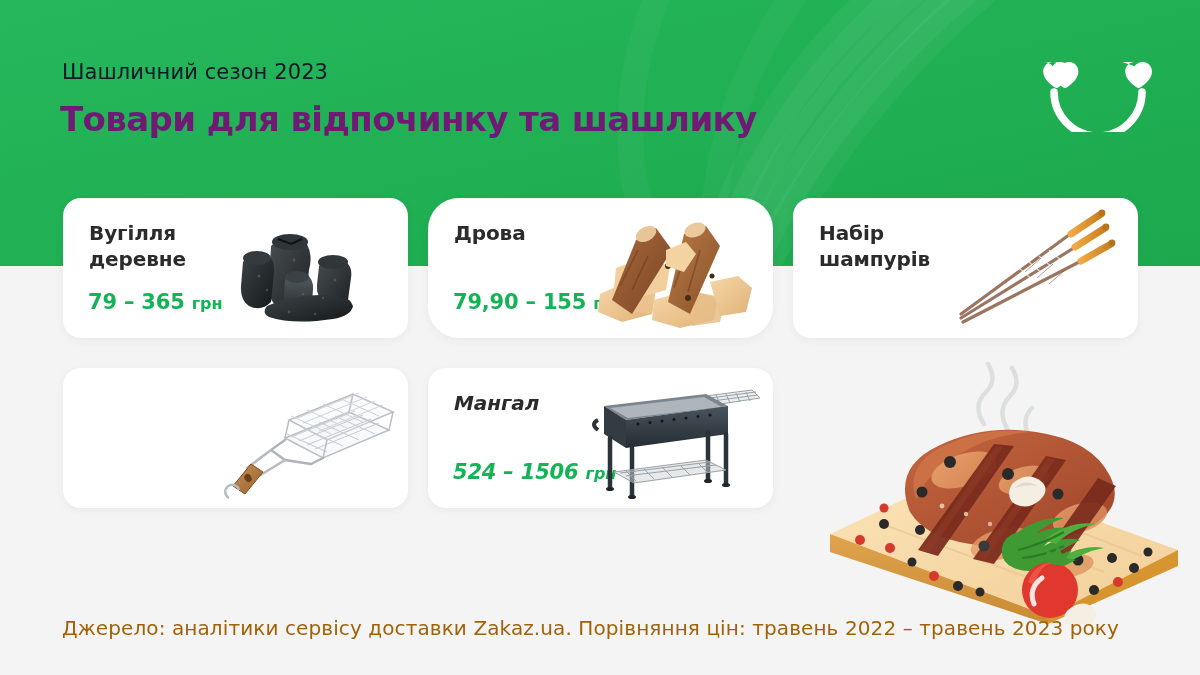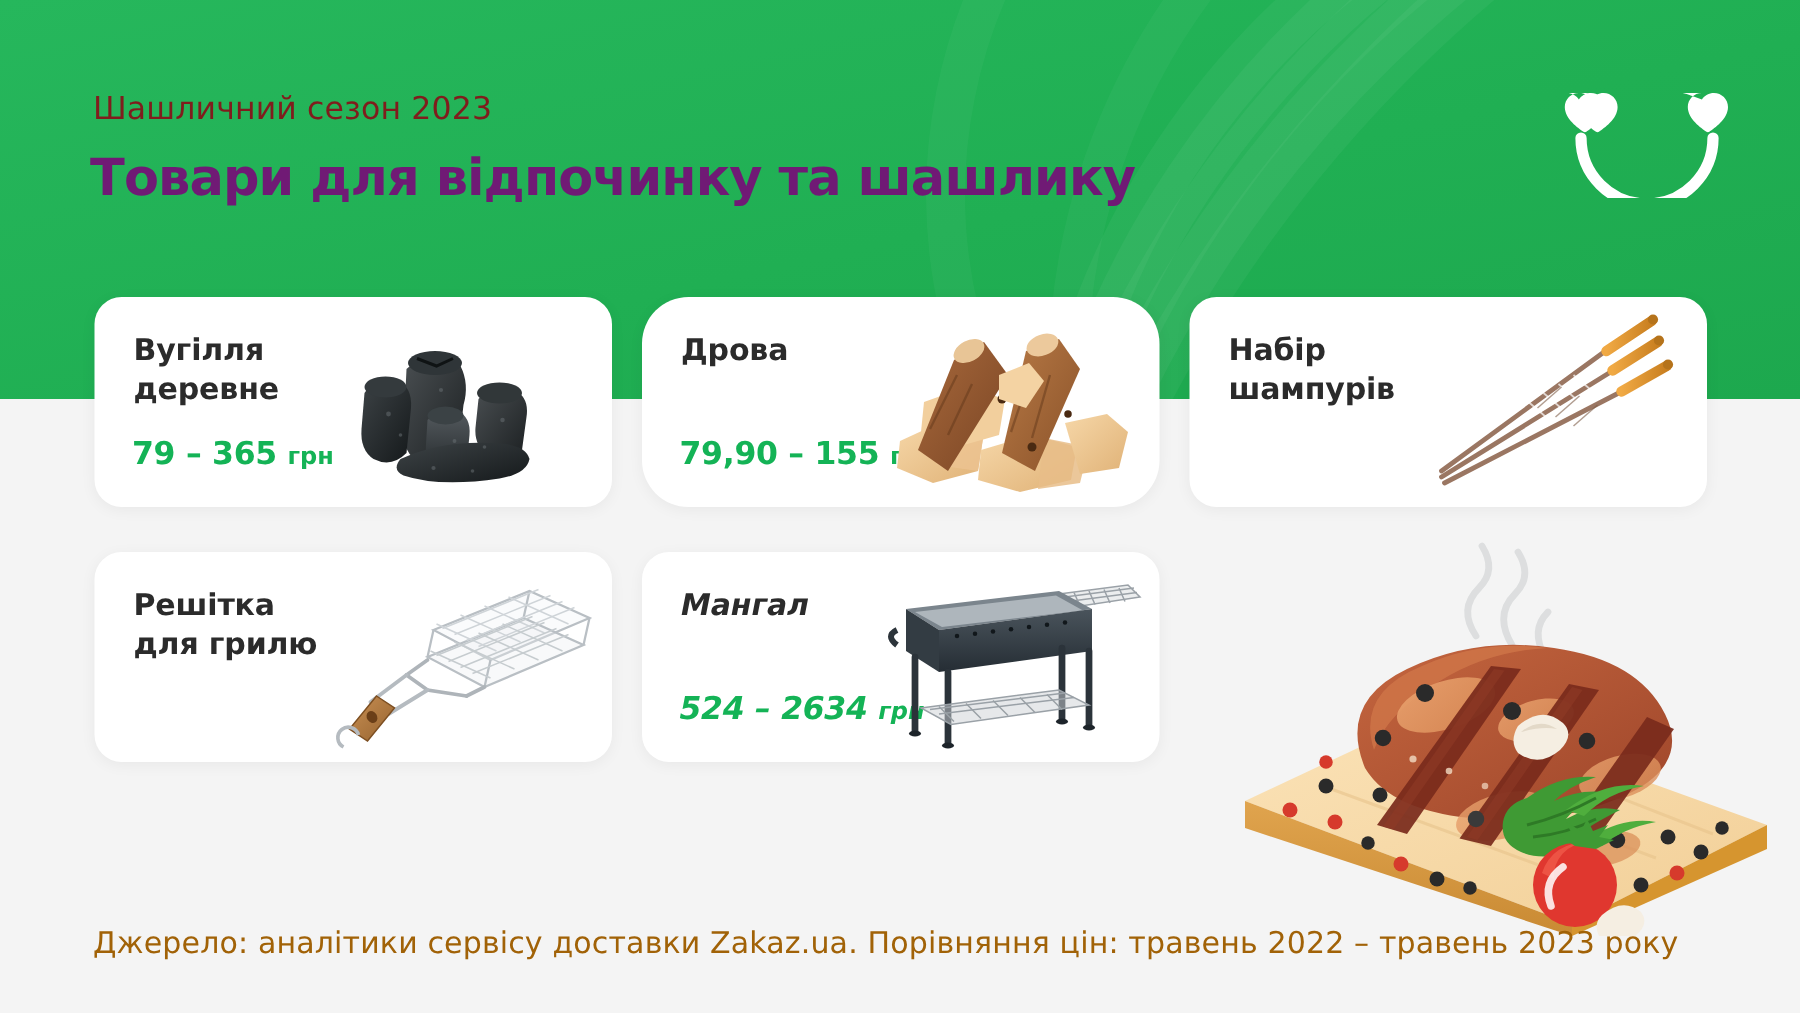--- a/index.html
+++ b/index.html
@@ -41,21 +41,21 @@
     height: 100%;
   }
 
   .eyebrow {
     position: absolute;
     left: 62px;
     top: 60px;
     font-size: 21px;
     font-weight: 500;
     letter-spacing: .1px;
-    color: #7f1d1d;
+    color: #0f172a;
     white-space: nowrap;
   }
 
   .headline {
     position: absolute;
     left: 60px;
     top: 92px;
     font-size: 34px;
     line-height: 54px;
     font-weight: 700;
@@ -338,24 +338,20 @@
         <g stroke="#7d5c47" stroke-width="1" opacity=".6">
           <path d="M80 66 l16-14"></path>
             <path d="M92 72 l16-14"></path>
           <path d="M104 78 l16-14"></path>
         </g>
       </svg>
     </div>
   </div>
 
   <div class="card" id="card-3">
-    <div class="card-title">
-      <span>Решітка</span><br>
-      <span>для грилю</span>
-    </div>
     <div class="card-art">
       <svg viewBox="0 0 185 124">
         <defs>
           <linearGradient id="woodH" x1="0" y1="0" x2="1" y2="1">
             <stop offset="0%" stop-color="#c98f54"></stop>
               <stop offset="100%" stop-color="#96642f"></stop>
           </linearGradient>
         </defs>
 
         <g stroke="#b9bfc4" stroke-width="1.5" fill="none">
@@ -397,21 +393,21 @@
         <path d="M24 114 a 7 7 0 1 0 -10 8" fill="none" stroke="#b5bbc0" stroke-width="2.4"></path>
       </svg>
     </div>
   </div>
 
   <div class="card" id="card-4">
     <div class="card-title">
       <span>Мангал</span>
     </div>
     <div class="card-price">
-      <span>524 – 2634</span>
+      <span>524 – 1506</span>
       <span class="cur">грн</span>
     </div>
     <div class="card-art">
       <svg viewBox="0 0 185 124">
         <defs>
           <linearGradient id="metalBody" x1="0" y1="0" x2="0" y2="1">
             <stop offset="0%" stop-color="#4a545c"></stop>
               <stop offset="100%" stop-color="#252d34"></stop>
           </linearGradient>
         </defs>

